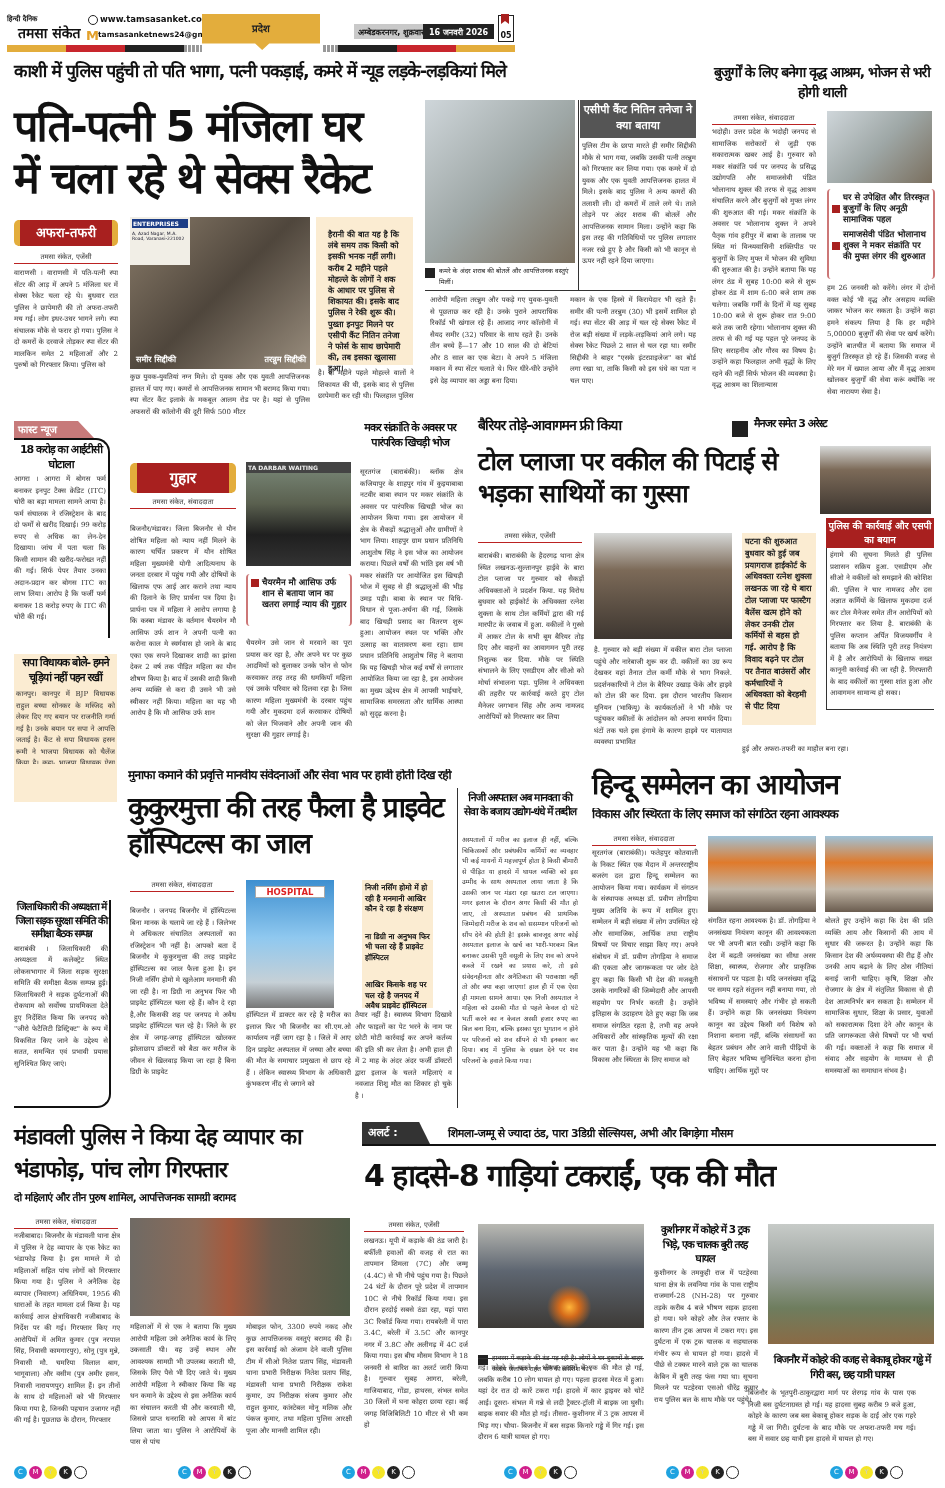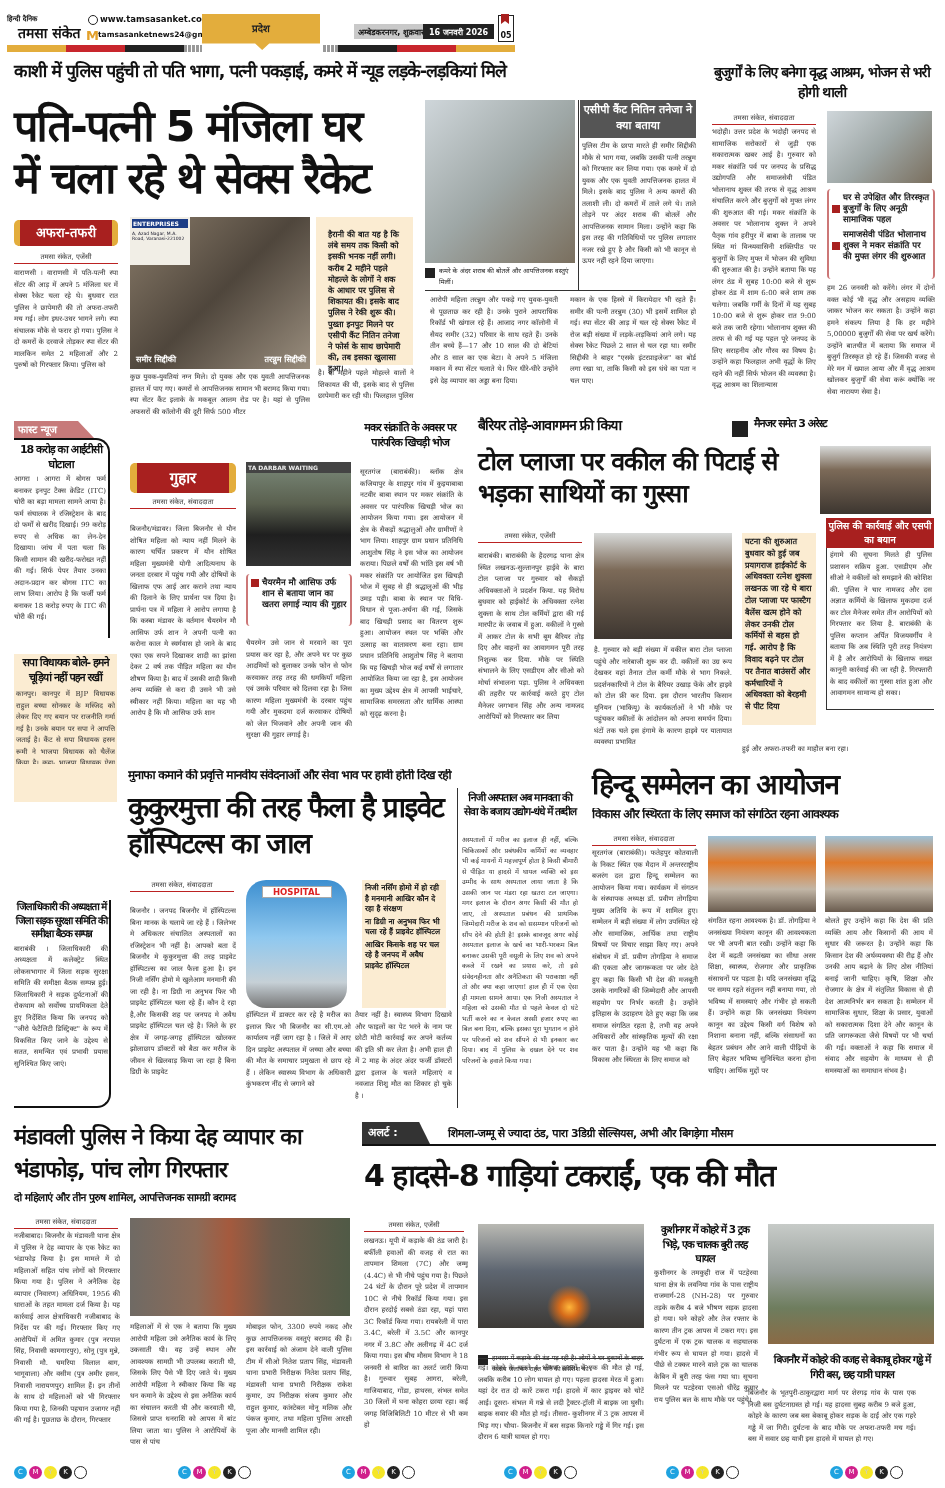--- a/index.html
+++ b/index.html
@@ -166,26 +166,26 @@
 <div class="abs box-cream" style="left:742px;top:533px;width:74px;height:192px;padding:3px;">
   <div style="font-size:8px;line-height:11.8px;font-weight:bold;color:#222;">घटना की शुरुआत बुधवार को हुई जब प्रयागराज हाईकोर्ट के अधिवक्ता रत्नेश शुक्ला लखनऊ जा रहे थे बारा टोल प्लाजा पर फास्टैग बैलेंस खत्म होने को लेकर उनकी टोल कर्मियों से बहस हो गई. आरोप है कि विवाद बढ़ने पर टोल पर तैनात बाउंसरों और कर्मचारियों ने अधिवक्ता को बेरहमी से पीट दिया</div>
 </div>
 <div class="abs txt" style="left:742px;top:744px;width:200px;height:12px;">हुई और अफरा-तफरी का माहौल बना रहा।</div>
 
 <div class="abs hl" style="left:128px;top:769px;width:460px;font-size:12px;letter-spacing:-0.8px;white-space:nowrap;overflow:hidden;">मुनाफा कमाने की प्रवृत्ति मानवीय संवेदनाओं और सेवा भाव पर हावी होती दिख रही</div>
 <div class="abs hl" style="left:128px;top:790px;width:330px;font-size:28px;line-height:36px;letter-spacing:-1.5px;">कुकुरमुत्ता की तरह फैला है प्राइवेट हॉस्पिटल्स का जाल</div>
 <div class="abs vr" style="left:457px;top:788px;height:320px;"></div>
 <div class="abs by" style="left:130px;top:880px;width:104px;">तमसा संकेत, संवाददाता</div>
 <div class="abs txt" style="left:130px;top:906px;width:106px;height:200px;">बिजनौर । जनपद बिजनौर में हॉस्पिटल्स बिना मानक के चलाये जा रहे हैं । जिलेभर मे अधिकतर संचालित अस्पतालों का रजिस्ट्रेशन भी नहीं है। आपको बता दें बिजनौर मे कुकुरमुत्ता की तरह प्राइवेट हॉस्पिटल्स का जाल फैला हुआ है। इन निजी नर्सिंग होमो मे खुलेआम मनमानी की जा रही है। ना डिग्री ना अनुभव फिर भी प्राइवेट हॉस्पिटल चला रहे हैं। कौन दे रहा है,और किसकी शह पर जनपद मे अवैध प्राइवेट हॉस्पिटल चल रहे है। जिले के हर क्षेत्र में जगह-जगह हॉस्पिटल खोलकर झोलाछाप डॉक्टरों को बैठा कर मरीज के जीवन से खिलवाड़ किया जा रहा है बिना डिग्री के प्राइवेट</div>
-<div class="abs img hosp" style="left:246px;top:880px;width:101px;height:128px;border-radius:20px;">
+<div class="abs img hosp" style="left:246px;top:880px;width:88px;height:128px;">
   <div style="margin:6px auto 0;width:70px;background:#fff;color:#d22;font-weight:bold;font-size:8.5px;text-align:center;border:1px solid #aaa;">
     <span>HOSPITAL</span>
   </div>
 </div>
-<div class="abs box-cream" style="left:362px;top:880px;width:84px;height:128px;padding:3px;display:flex;flex-direction:column;gap:2px;">
+<div class="abs box-cream" style="left:362px;top:880px;width:71px;height:128px;padding:3px;display:flex;flex-direction:column;gap:17px;">
   <div style="font-size:7.5px;line-height:10.5px;font-weight:bold;">निजी नर्सिंग होमो में हो रही है मनमानी आखिर कौन दे रहा है संरक्षण</div>
   <div style="font-size:7.5px;line-height:10.5px;font-weight:bold;">ना डिग्री ना अनुभव फिर भी चला रहे हैं प्राइवेट हॉस्पिटल</div>
   <div style="font-size:7.5px;line-height:10.5px;font-weight:bold;">आखिर किसके शह पर चल रहे है जनपद में अवैध प्राइवेट हॉस्पिटल</div>
 </div>
 <div class="abs txt" style="left:246px;top:1010px;width:105px;height:98px;">हॉस्पिटल में डाक्टर कर रहे है मरीज का इलाज फिर भी बिजनौर का सी.एम.ओ कार्यालय नहीं जाग रहा है । जिले में आए दिन प्राइवेट अस्पताल में जच्चा और बच्चा की मौत के समाचार प्रमुखता से छाप रहे हैं । लेकिन स्वास्थ्य विभाग के अधिकारी कुंभकरण नींद से जगाने को</div>
 <div class="abs txt" style="left:355px;top:1010px;width:97px;height:98px;">तैयार नहीं है। स्वास्थ्य विभाग दिखावे और फाइलों का पेट भरने के नाम पर छोटी मोटी कार्रवाई कर अपने कर्तव्य की इति श्री कर लेता है। अभी हाल ही में 2 माह के अंदर अंदर फर्जी डॉक्टरों द्वारा इलाज के चलते महिलाएं व नवजात शिशु मौत का शिकार हो चुके है ।</div>
 <div class="abs hl" style="left:462px;top:790px;width:116px;font-size:10.5px;line-height:14px;text-align:center;">निजी अस्पताल अब मानवता की सेवा के बजाय उद्योग-धंधे में तब्दील</div>
 <div class="abs txt" style="left:462px;top:835px;width:116px;height:272px;font-size:6.6px;line-height:10.5px;">अस्पतालों में मरीज का इलाज ही नहीं, बल्कि चिकित्सकों और प्रबंधकीय कर्मियों का व्यवहार भी कई मायनों में महत्त्वपूर्ण होता है किसी बीमारी से पीड़ित या हादसे में घायल व्यक्ति को इस उम्मीद के साथ अस्पताल लाया जाता है कि उसकी जान पर मंडरा रहा खतरा टल जाएगा। मगर इलाज के दौरान अगर किसी की मौत हो जाए, तो अस्पताल प्रबंधन की प्राथमिक जिम्मेदारी मरीज के शव को ससम्मान परिजनों को सौंप देने की होती है! इसके बावजूद अगर कोई अस्पताल इलाज के खर्च का भारी-भरकम बिल बनाकर उसकी पूरी वसूली के लिए शव को अपने कब्जे में रखने का प्रयास करे, तो इसे संवेदनहीनता और अनैतिकता की पराकाष्ठा नहीं तो और क्या कहा जाएगा! हाल ही में एक ऐसा ही मामला सामने आया। एक निजी अस्पताल ने महिला को उसकी मौत से पहले केवल दो घंटे भर्ती करने का न केवल अस्सी हजार रुपए का बिल बना दिया, बल्कि इसका पूरा भुगतान न होने पर परिजनों को शव सौंपने से भी इनकार कर दिया। बाद में पुलिस के दखल देने पर शव परिजनों के हवाले किया गया।</div>
 
 <div class="abs hl" style="left:592px;top:770px;width:350px;font-size:28px;letter-spacing:-1.5px;">हिन्दू सम्मेलन का आयोजन</div>

